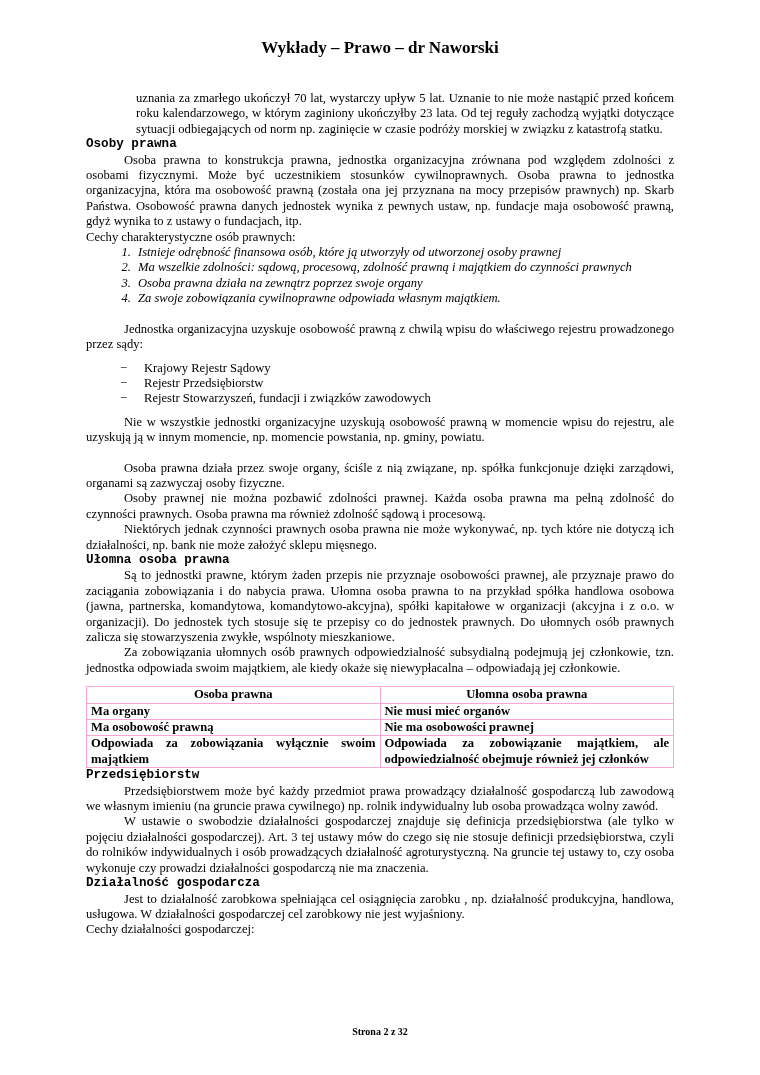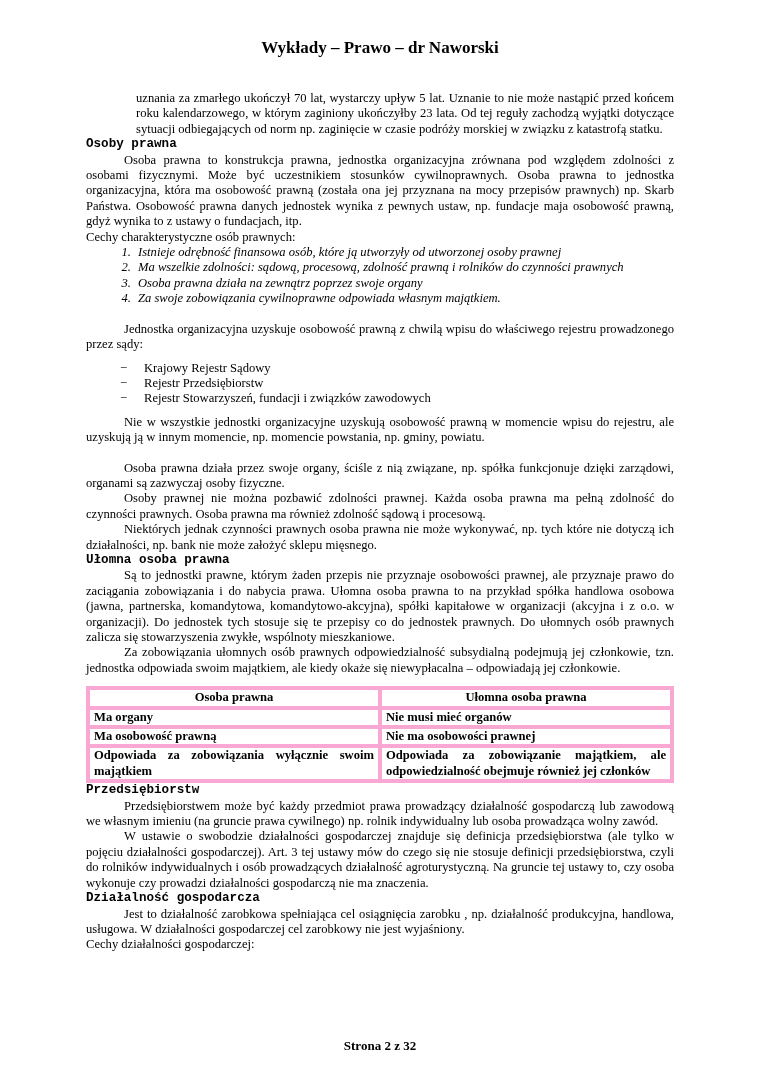--- a/index.html
+++ b/index.html
@@ -58,52 +58,52 @@
     top: 0;
   }
   table.cmp {
     width: 100%;
     table-layout: fixed;
     border-collapse: collapse;
     font-size: 12.6px;
     line-height: 15.4px;
   }
   table.cmp th, table.cmp td {
-    border: 4px solid #f9a8d4;
+    border: 1px solid #f9a8d4;
     padding: 0 4px;
     vertical-align: top;
   }
   table.cmp th { font-weight: bold; text-align: center; }
   table.cmp td { text-align: justify; font-weight: bold; }
   .footer {
     position: absolute;
     left: 0;
     right: 0;
-    bottom: 22px;
+    bottom: 36px;
     text-align: center;
     font-weight: bold;
-    font-size: 13px;
+    font-size: 10px;
   }
 </style>
 </head>
 <body>
 
 <div class="page">
 
   <h1 class="doc-title">Wykłady – Prawo – dr Naworski</h1>
 
   <p class="intro">uznania za zmarłego ukończył 70 lat, wystarczy upływ 5 lat. Uznanie to nie może nastąpić przed końcem roku kalendarzowego, w którym zaginiony ukończyłby 23 lata. Od tej reguły zachodzą wyjątki dotyczące sytuacji odbiegających od norm np. zaginięcie w czasie podróży morskiej w związku z katastrofą statku.</p>
 
   <h2 class="sec mt">Osoby prawna</h2>
   <p class="ind">Osoba prawna to konstrukcja prawna, jednostka organizacyjna zrównana pod względem zdolności z osobami fizycznymi. Może być uczestnikiem stosunków cywilnoprawnych. Osoba prawna to jednostka organizacyjna, która ma osobowość prawną (została ona jej przyznana na mocy przepisów prawnych) np. Skarb Państwa. Osobowość prawna danych jednostek wynika z pewnych ustaw, np. fundacje maja osobowość prawną, gdyż wynika to z ustawy o fundacjach, itp.</p>
   <p>Cechy charakterystyczne osób prawnych:</p>
 
   <ol class="num">
     <li>Istnieje odrębność finansowa osób, które ją utworzyły od utworzonej osoby prawnej</li>
-    <li>Ma wszelkie zdolności: sądową, procesową, zdolność prawną i rolników do czynności prawnych</li>
+    <li>Ma wszelkie zdolności: sądową, procesową, zdolność prawną i majątkiem do czynności prawnych</li>
     <li>Osoba prawna działa na zewnątrz poprzez swoje organy</li>
     <li>Za swoje zobowiązania cywilnoprawne odpowiada własnym majątkiem.</li>
   </ol>
 
   <p class="ind mt">Jednostka organizacyjna uzyskuje osobowość prawną z chwilą wpisu do właściwego rejestru prowadzonego przez sądy:</p>
   <ul class="dash">
     <li>Krajowy Rejestr Sądowy</li>
     <li>Rejestr Przedsiębiorstw</li>
     <li>Rejestr Stowarzyszeń, fundacji i związków zawodowych</li>
   </ul>

